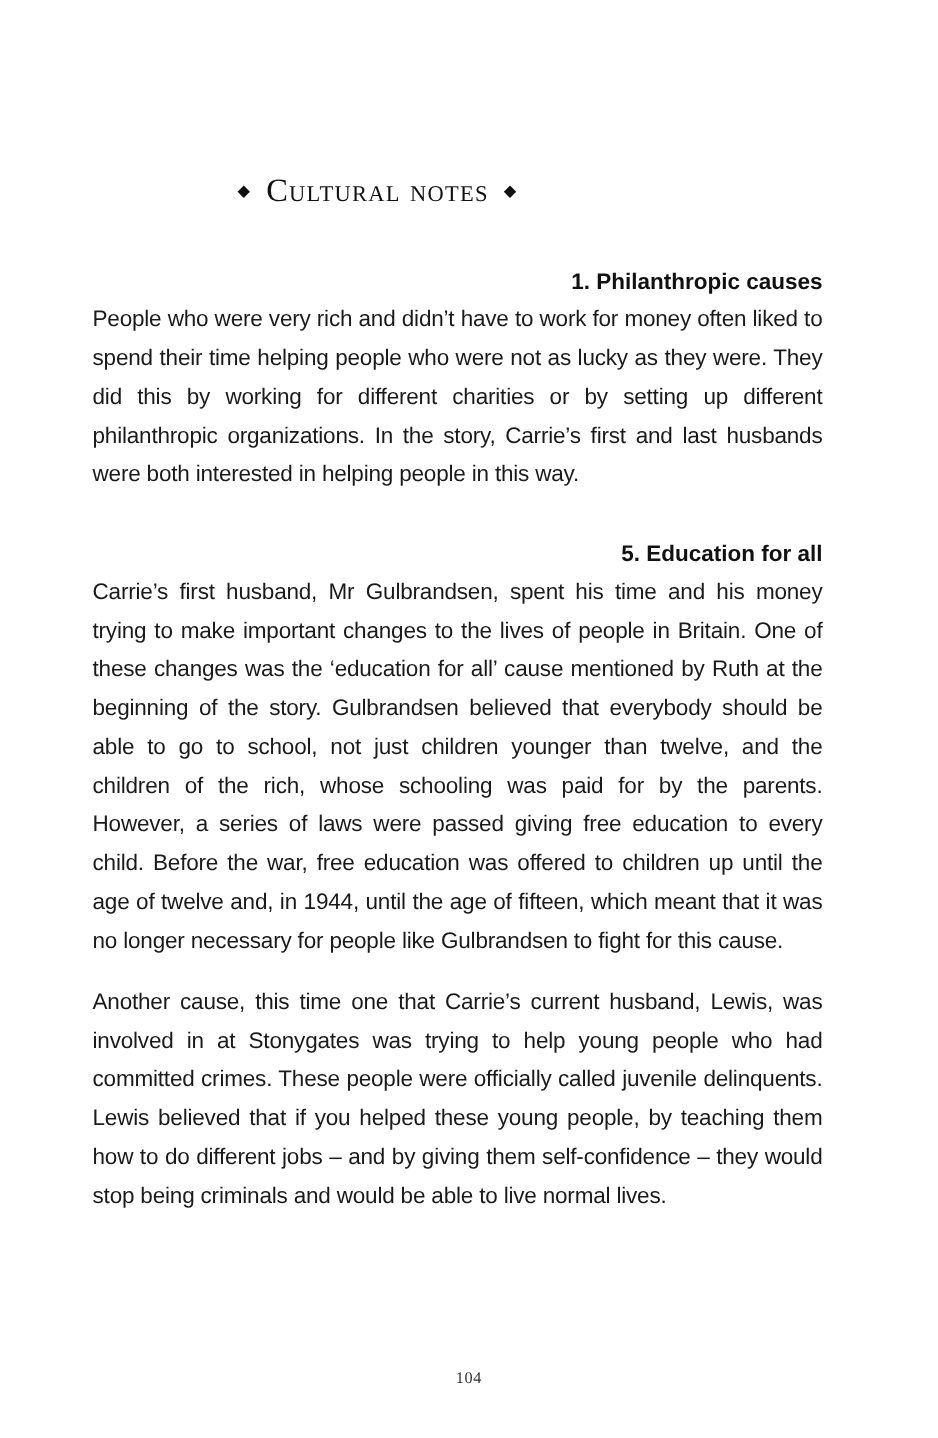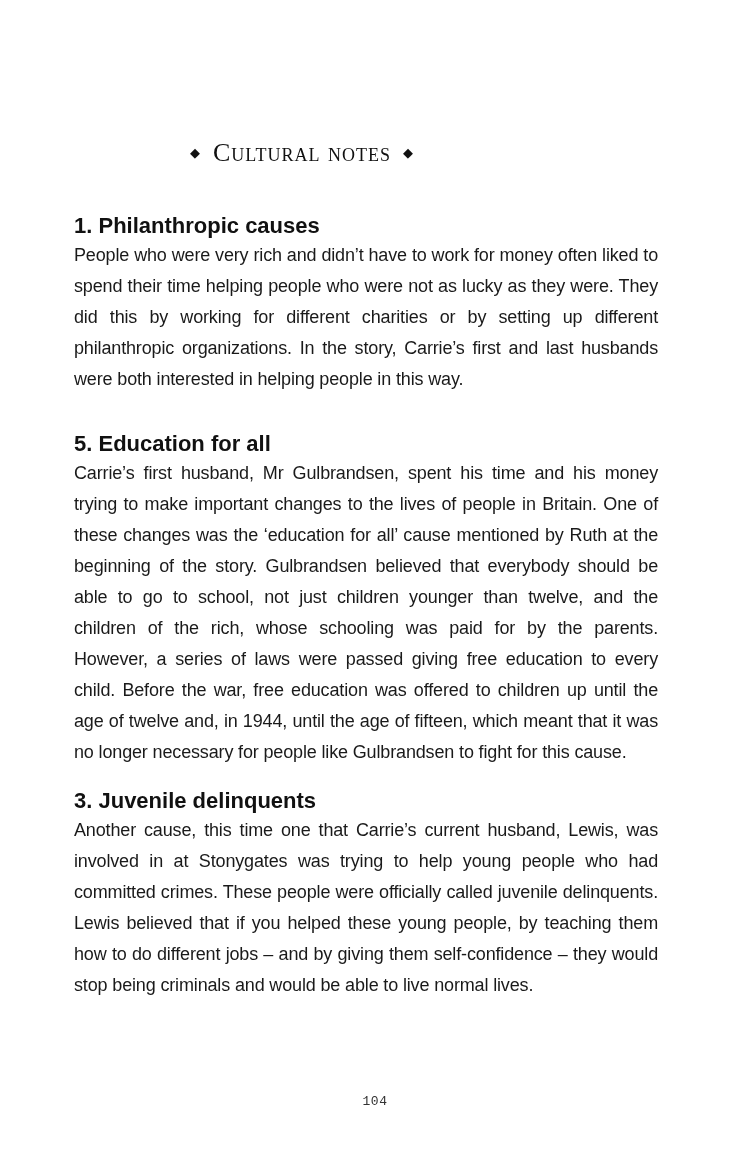--- a/index.html
+++ b/index.html
@@ -38,43 +38,44 @@
     position: absolute;
     top: 211px;
     left: 74px;
     width: 584px;
   }
   .section {
     margin: 0;
   }
   .section-title {
     font-weight: bold;
-    font-size: 22px;
+    font-size: 18px;
     line-height: 29px;
     margin: 0;
     color: #111;
+    text-align: right;
   }
   .section-body {
     font-size: 18px;
     line-height: 31px;
     text-align: justify;
     margin: 0;
     color: #1a1a1a;
     letter-spacing: -0.15px;
   }
   .section-1 { }
   .section-2 { margin-top: 34px; }
   .section-3 { margin-top: 18px; }
   .page-number {
     position: absolute;
     top: 1094px;
     left: 0;
     width: 750px;
     text-align: center;
-    font-family: Liberation Mono, monospace;
+    font-family: Liberation Serif, serif;
     font-size: 13px;
     color: #333;
     letter-spacing: 0.5px;
   }
 </style>
 </head>
 <body>
 
 <div class="page-heading">
   <span class="diamond">◆</span><span>Cultural notes</span><span class="diamond">◆</span>
@@ -83,18 +84,17 @@
 <div class="content">
   <div class="section section-1">
     <p class="section-title">1. Philanthropic causes</p>
     <p class="section-body">People who were very rich and didn’t have to work for money often liked to spend their time helping people who were not as lucky as they were. They did this by working for different charities or by setting up different philanthropic organizations. In the story, Carrie’s first and last husbands were both interested in helping people in this way.</p>
   </div>
   <div class="section section-2">
     <p class="section-title">5. Education for all</p>
     <p class="section-body">Carrie’s first husband, Mr Gulbrandsen, spent his time and his money trying to make important changes to the lives of people in Britain. One of these changes was the ‘education for all’ cause mentioned by Ruth at the beginning of the story. Gulbrandsen believed that everybody should be able to go to school, not just children younger than twelve, and the children of the rich, whose schooling was paid for by the parents. However, a series of laws were passed giving free education to every child. Before the war, free education was offered to children up until the age of twelve and, in 1944, until the age of fifteen, which meant that it was no longer necessary for people like Gulbrandsen to fight for this cause.</p>
   </div>
   <div class="section section-3">
-    <p class="section-title">3. Juvenile delinquents</p>
     <p class="section-body">Another cause, this time one that Carrie’s current husband, Lewis, was involved in at Stonygates was trying to help young people who had committed crimes. These people were officially called juvenile delinquents. Lewis believed that if you helped these young people, by teaching them how to do different jobs – and by giving them self-confidence – they would stop being criminals and would be able to live normal lives.</p>
   </div>
 </div>
 
 <div class="page-number">104</div>
 
 </body></html>

